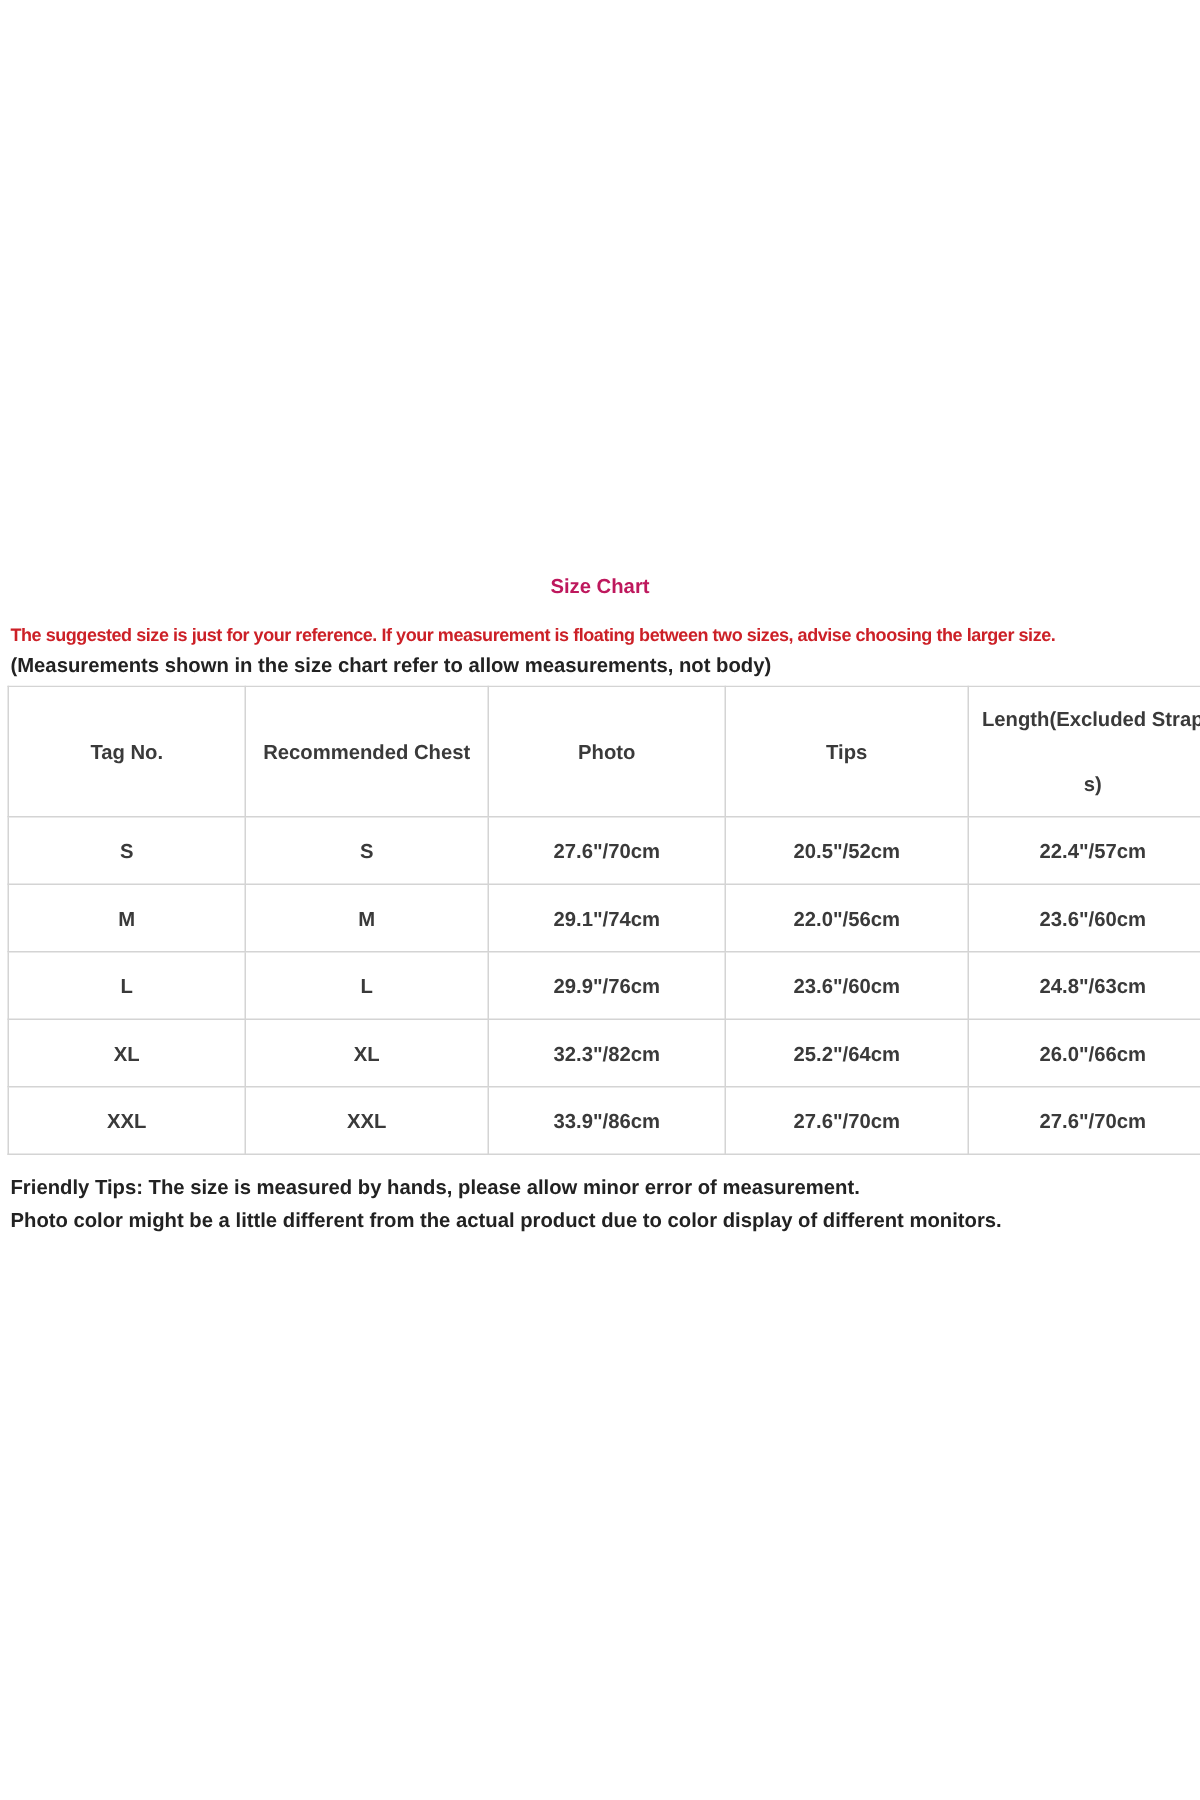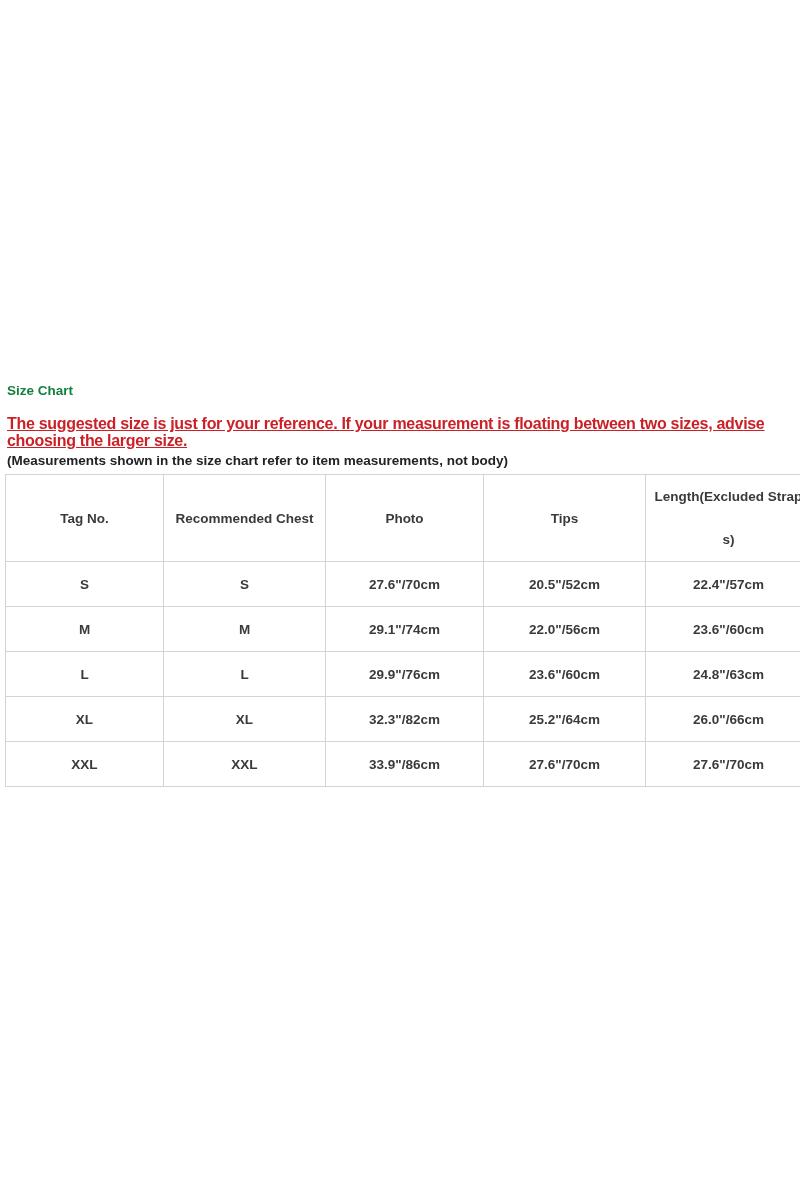--- a/index.html
+++ b/index.html
@@ -16,30 +16,30 @@
     color:var(--text);
     position:relative;
     overflow:hidden;
   }
   .content{
     padding-top:382px;
   }
   .size-chart-title{
     font-size:13.5px;
     line-height:17px;
-    color:#15803d;
+    color:#be185d;
     margin:0 7px 6px 7px;
+    text-align:center;
   }
   .notice-red{
     color:var(--red);
-    font-size:16px;
+    font-size:12px;
     line-height:17px;
     letter-spacing:-0.3px;
     margin:16px 7px 3px 7px;
-    text-decoration:underline;
   }
   .notice-plain{
     font-size:13.5px;
     line-height:17px;
     color:#222222;
     margin:0 7px 5px 7px;
   }
   .table-clip{
     width:800px;
     overflow:hidden;
@@ -95,21 +95,21 @@
 </style>
 </head>
 <body>
 
 <div class="content">
 
   <h1 class="size-chart-title">Size Chart</h1>
 
   <p class="notice-red">The suggested size is just for your reference. If your measurement is floating between two sizes, advise choosing the larger size.</p>
 
-  <p class="notice-plain">(Measurements shown in the size chart refer to item measurements, not body)</p>
+  <p class="notice-plain">(Measurements shown in the size chart refer to allow measurements, not body)</p>
 
   <div class="table-clip">
     <table class="size-table">
       <colgroup>
         <col class="c1">
           <col class="c2">
           <col class="c3">
           <col class="c4">
           <col class="c5">
       </colgroup>
@@ -156,17 +156,19 @@
           <td>XXL</td>
           <td>33.9"/86cm</td>
           <td>27.6"/70cm</td>
           <td>27.6"/70cm</td>
         </tr>
       </tbody>
     </table>
   </div>
 
   <div class="tips">
+    <div>Friendly Tips: The size is measured by hands, please allow minor error of measurement.</div>
+    <div>Photo color might be a little different from the actual product due to color display of different monitors.</div>
   </div>
 
 </div>
 
 <span class="watermark">3513</span>
 
 </body></html>

